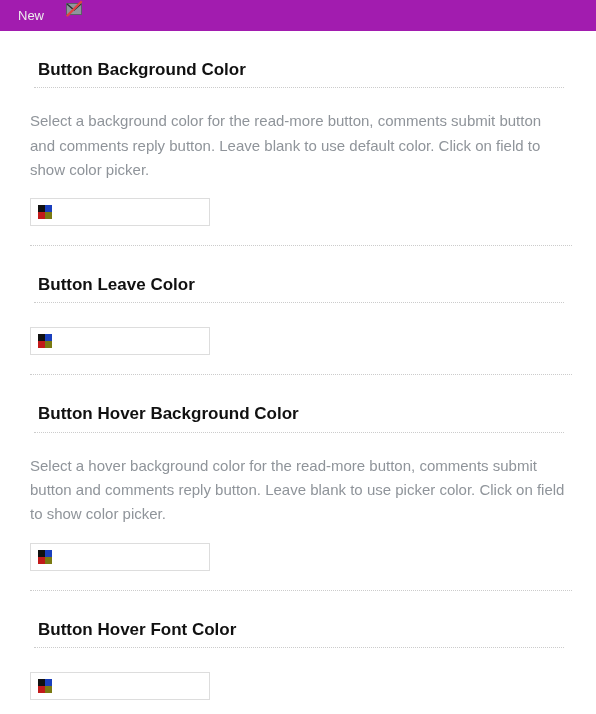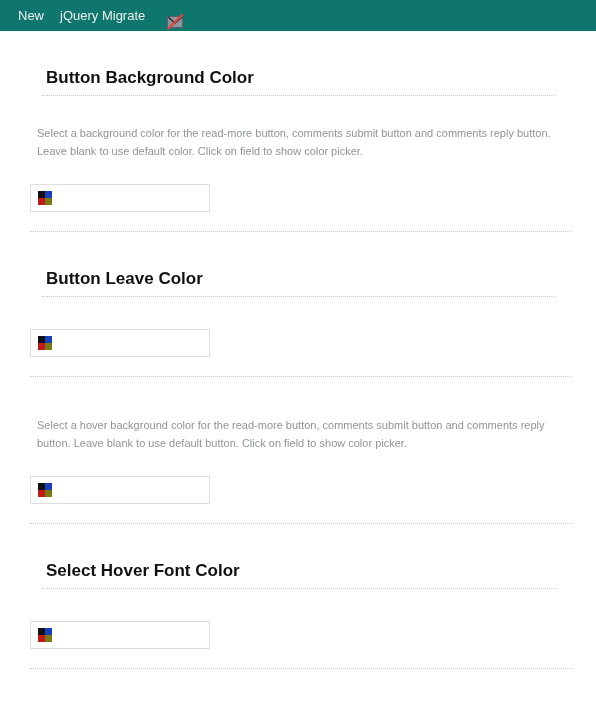--- a/index.html
+++ b/index.html
@@ -10,23 +10,23 @@
     width: 596px;
     height: 714px;
     background: #ffffff;
     font-family: "Liberation Sans", sans-serif;
     overflow: hidden;
   }
 
   
   .admin-bar {
     height: 31px;
-    background: #0f766e;
+    background: #a21caf;
     display: flex;
-    align-items: flex-end;
+    align-items: flex-start;
     padding: 0 0 0 10px;
     box-sizing: border-box;
   }
   .admin-bar-item {
     color: #eeeeee;
     font-size: 13px;
     line-height: 31px;
     padding: 0 8px;
     text-decoration: none;
     white-space: nowrap;
@@ -50,30 +50,30 @@
     width: 596px;
   }
 
   .section {
     padding-top: 20px;
   }
   .section-title {
     font-size: 17px;
     font-weight: bold;
     color: #111111;
-    margin: 16px;
+    margin: 8px;
     padding: 0 0 7px 4px;
     border-bottom: 1px dotted #cccccc;
     line-height: 1.25;
   }
   .section-desc {
-    font-size: 11px;
+    font-size: 15px;
     color: #8f949a;
     line-height: 1.62;
-    margin: 7px;
+    margin: 0;
     padding: 13px 4px 0 4px;
     max-width: 546px;
   }
 
   .field-row {
     padding: 16px 0 0 4px;
   }
   .color-input {
     position: relative;
     width: 180px;
@@ -116,21 +116,20 @@
 
   .submit-row {
     padding: 23px 0 0 4px;
   }
 </style>
 </head>
 <body>
 
 <div class="admin-bar">
   <a class="admin-bar-item">New</a>
-  <a class="admin-bar-item">jQuery Migrate</a>
   <span class="admin-bar-icon">
     <svg width="20" height="18" viewBox="0 0 20 18" aria-hidden="true">
       <rect x="2.5" y="3.5" width="15" height="11" fill="#8f959c" stroke="#5a6066" stroke-width="1"></rect>
       <polyline points="3,4 10,10 17,4" fill="none" stroke="#2b2f34" stroke-width="1.4"></polyline>
       <line x1="3.5" y1="15.5" x2="17" y2="2" stroke="#e04343" stroke-width="2.4" stroke-linecap="round"></line>
     </svg>
   </span>
 </div>
 
 <div class="wrap">
@@ -162,37 +161,38 @@
             <i style="background:#c21a1a"></i>
             <i style="background:#7a7a12"></i>
         </span>
         <input type="text" value="" placeholder="" style="">
       </div>
     </div>
   </div>
   <div class="divider"></div>
 
   <div class="section">
-    <p class="section-desc">Select a hover background color for the read-more button, comments submit button and comments reply button. Leave blank to use default button. Click on field to show color picker.</p>
-    <div class="field-row">
-      <div class="color-input">
-        <span class="swatch">
-          <i style="background:#111111"></i>
-            <i style="background:#1a3fbd"></i>
-            <i style="background:#c21a1a"></i>
-            <i style="background:#7a7a12"></i>
-        </span>
-        <input type="text" value="" placeholder="" style="">
-      </div>
-    </div>
-  </div>
-  <div class="divider"></div>
-
-  <div class="section">
-    <h2 class="section-title">Select Hover Font Color</h2>
+    <h2 class="section-title">Button Hover Background Color</h2>
+    <p class="section-desc">Select a hover background color for the read-more button, comments submit button and comments reply button. Leave blank to use picker color. Click on field to show color picker.</p>
+    <div class="field-row">
+      <div class="color-input">
+        <span class="swatch">
+          <i style="background:#111111"></i>
+            <i style="background:#1a3fbd"></i>
+            <i style="background:#c21a1a"></i>
+            <i style="background:#7a7a12"></i>
+        </span>
+        <input type="text" value="" placeholder="" style="">
+      </div>
+    </div>
+  </div>
+  <div class="divider"></div>
+
+  <div class="section">
+    <h2 class="section-title">Button Hover Font Color</h2>
     <div class="field-row">
       <div class="color-input">
         <span class="swatch">
           <i style="background:#111111"></i>
             <i style="background:#1a3fbd"></i>
             <i style="background:#c21a1a"></i>
             <i style="background:#7a7a12"></i>
         </span>
         <input type="text" value="" placeholder="" style="">
       </div>

